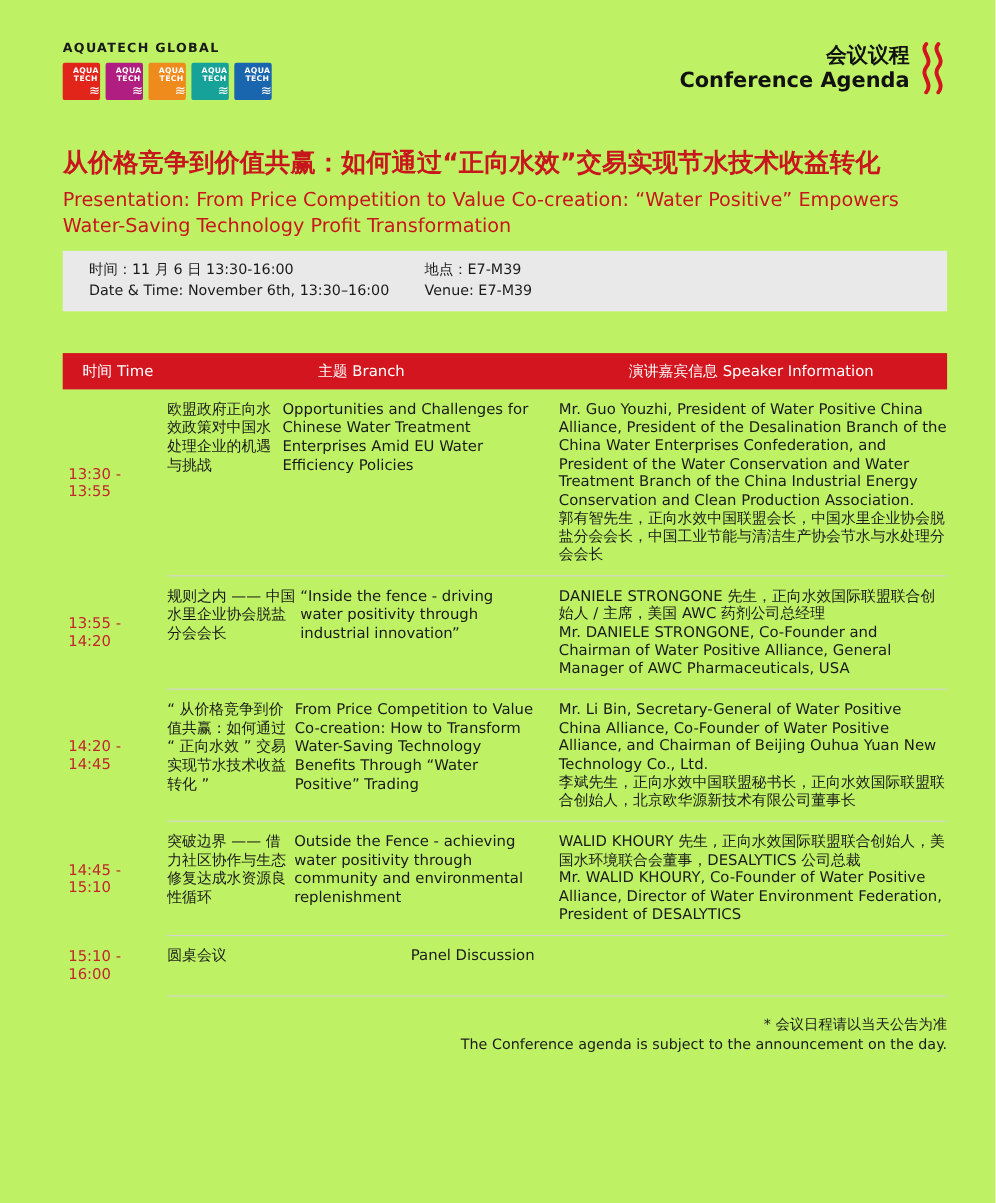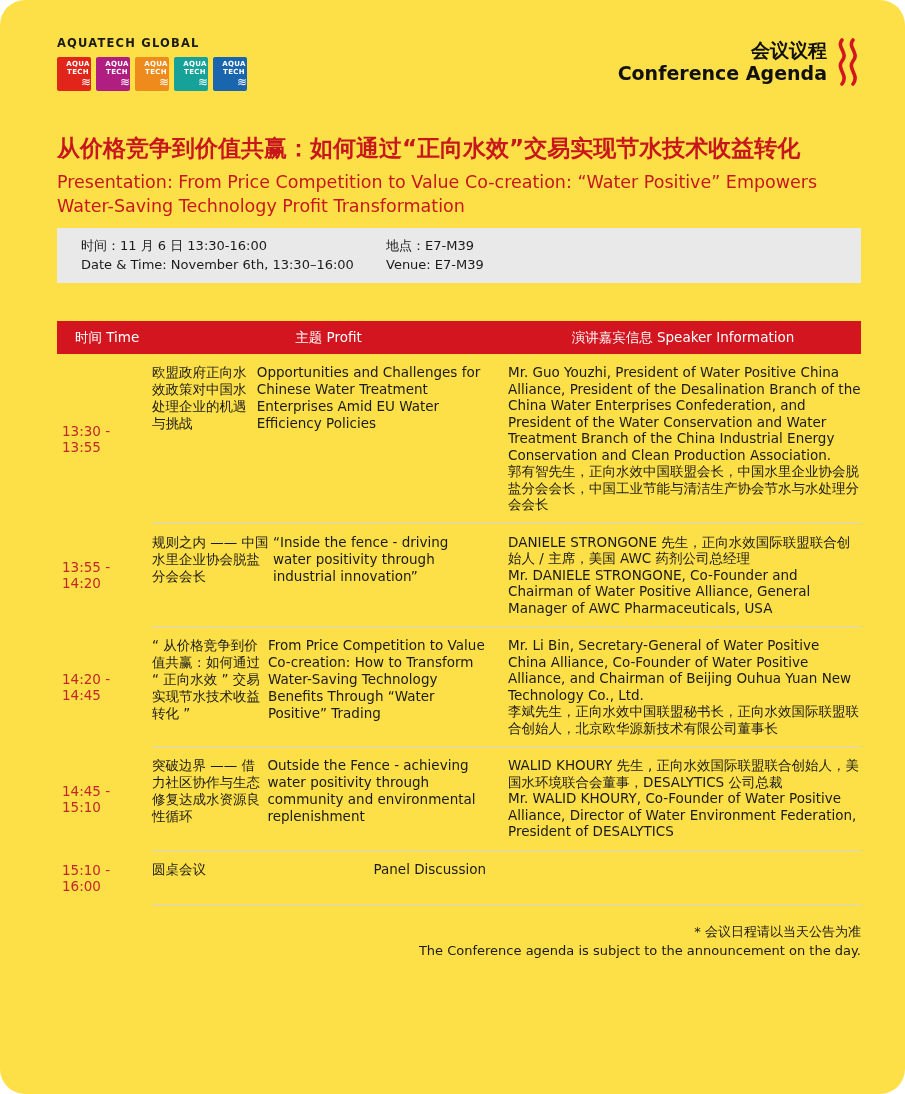--- a/index.html
+++ b/index.html
@@ -1,18 +1,18 @@
 <!DOCTYPE html>
 <html><head>
 <meta charset="utf-8">
 <style>
   * { margin:0; padding:0; box-sizing:border-box; }
   html,body { background:#ffffff; }
   body { font-family:"DejaVu Sans","Liberation Sans",sans-serif; color:#1a1a1a; }
-  .page { position:relative; width:905px; height:1094px; background:#fde047; overflow:hidden;border-radius:25px; }
+  .page { position:relative; width:905px; height:1094px; background:#bef264; overflow:hidden; }
 
   
   .topbar { display:flex; justify-content:space-between; align-items:flex-start; padding:36px 44px 0 57px; }
   .brand-name { font-size:11.5px; font-weight:bold; letter-spacing:1.2px; color:#1a1a1a; }
   .squares { display:flex; gap:5px; margin-top:7px; }
   .sq { width:34px; height:34px; border-radius:2px; display:flex; flex-direction:column; align-items:flex-end; justify-content:center; color:#fff; }
   .sq-label { font-size:7px; font-weight:bold; line-height:7.5px; text-align:center; width:26px; letter-spacing:.3px; }
   .sq-wave { font-size:12px; line-height:10px; margin-top:1px; }
   .agenda-head { display:flex; align-items:center; gap:8px; margin-top:2px; }
   .agenda-titles { text-align:right; }
@@ -104,21 +104,21 @@
     </div>
     <div class="info-col">
       <div class="info-zh">地点：E7-M39</div>
       <div>Venue: E7-M39</div>
     </div>
   </div>
 
   <div class="table">
     <div class="thead">
       <div class="th-time">时间 Time</div>
-      <div class="th-theme">主题 Profit</div>
+      <div class="th-theme">主题 Branch</div>
       <div class="th-speaker">演讲嘉宾信息  Speaker Information</div>
     </div>
 
     <div class="row r1">
       <div class="col-time">13:30 - 13:55</div>
       <div class="row-right">
         <div class="col-theme">
           <div>欧盟政府正向水效政策对中国水处理企业的机遇与挑战</div>
           <div>Opportunities and Challenges for Chinese Water Treatment Enterprises Amid EU Water Efficiency Policies</div>
         </div>

